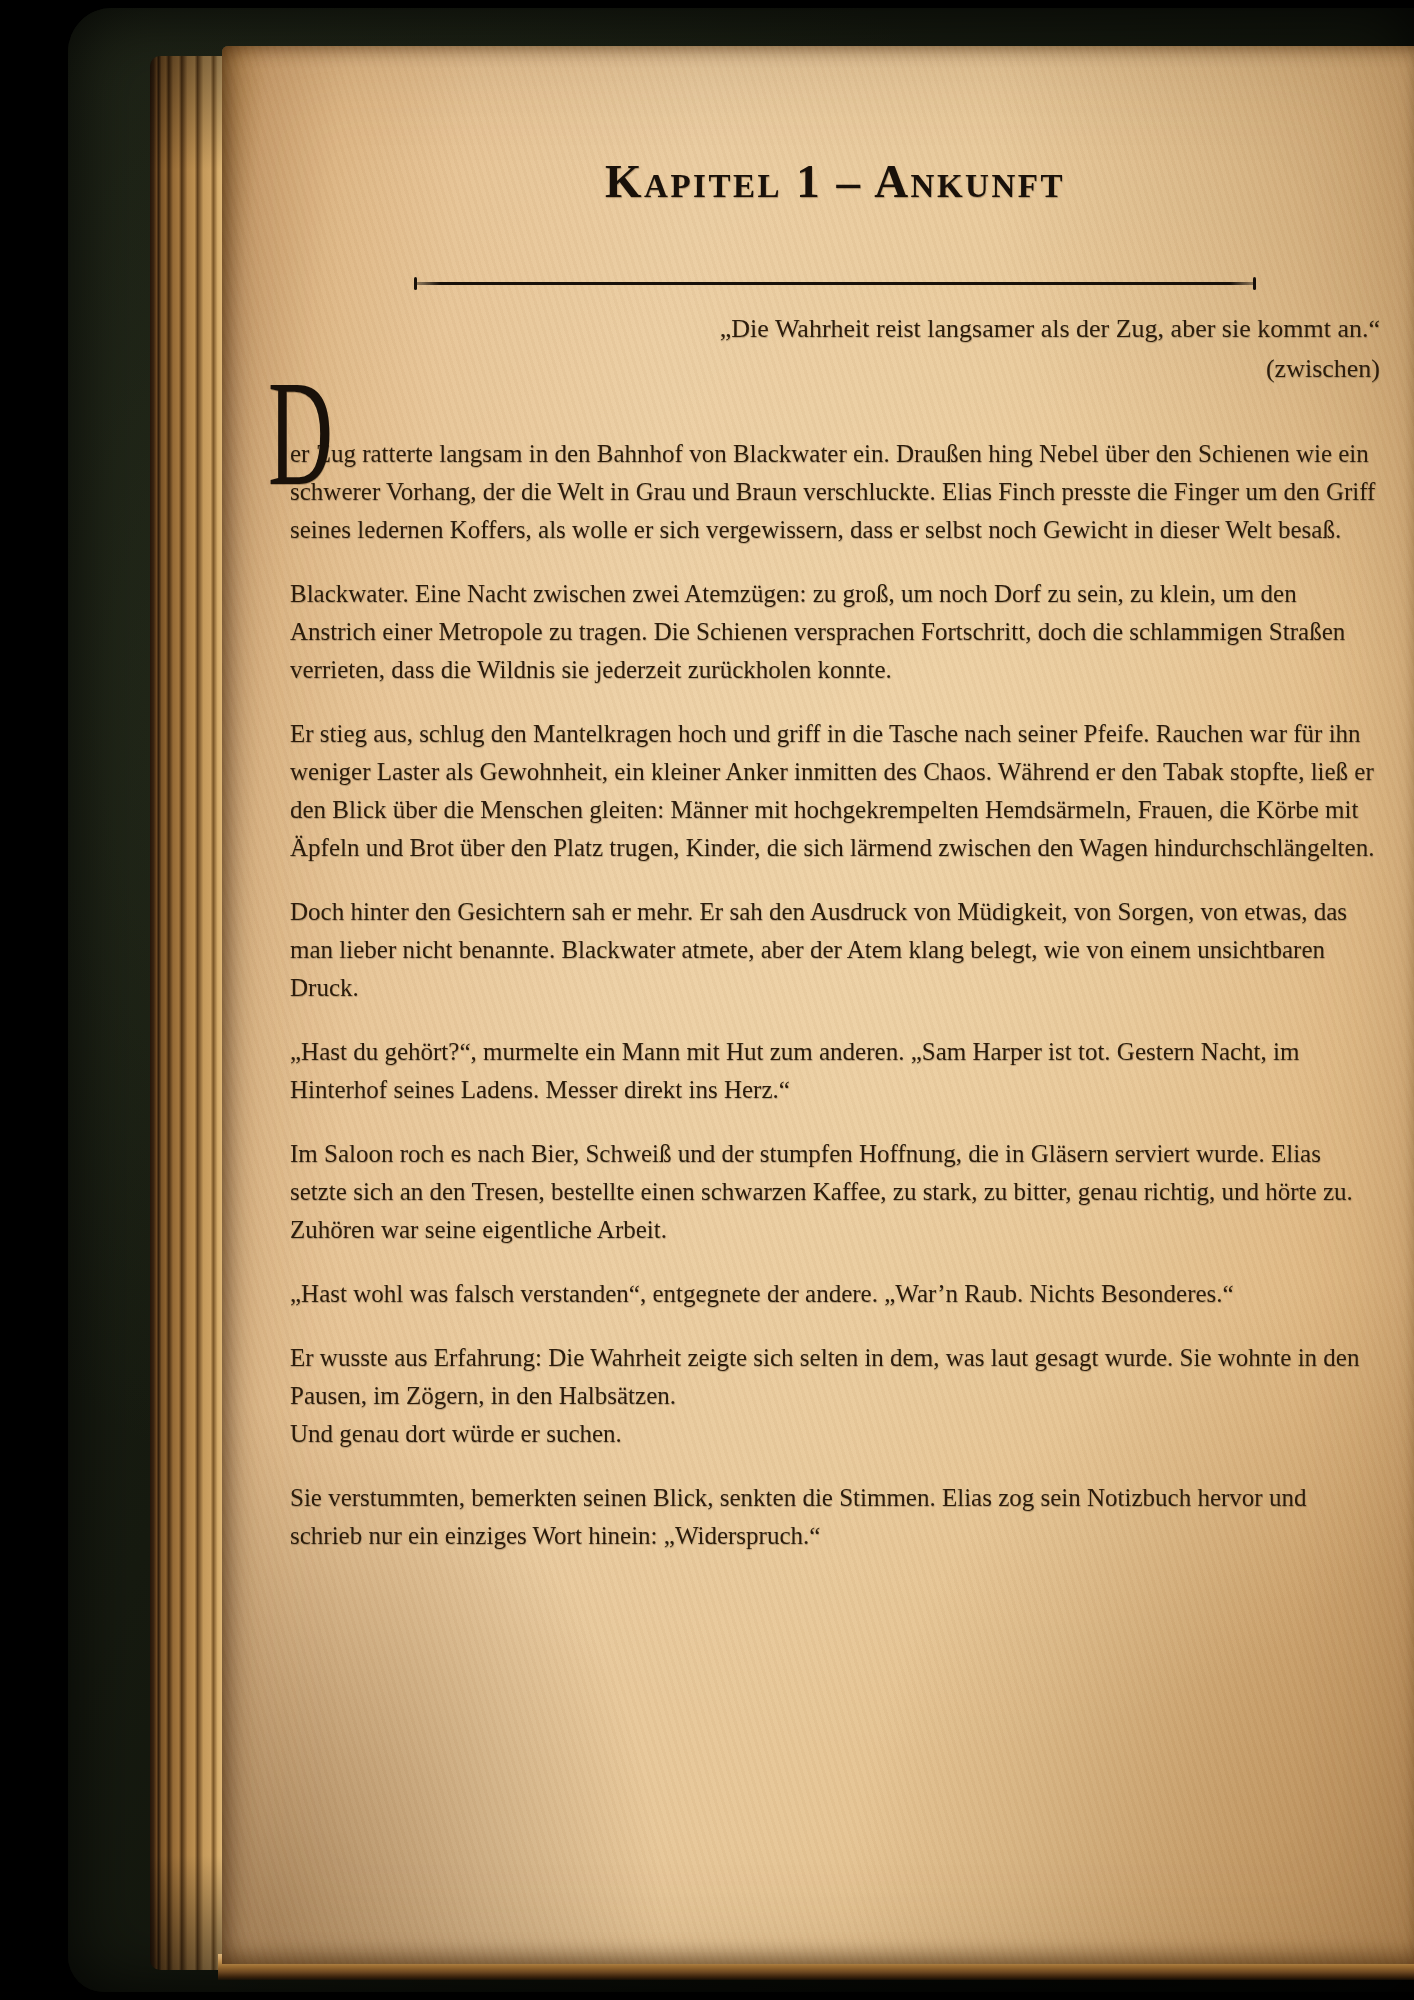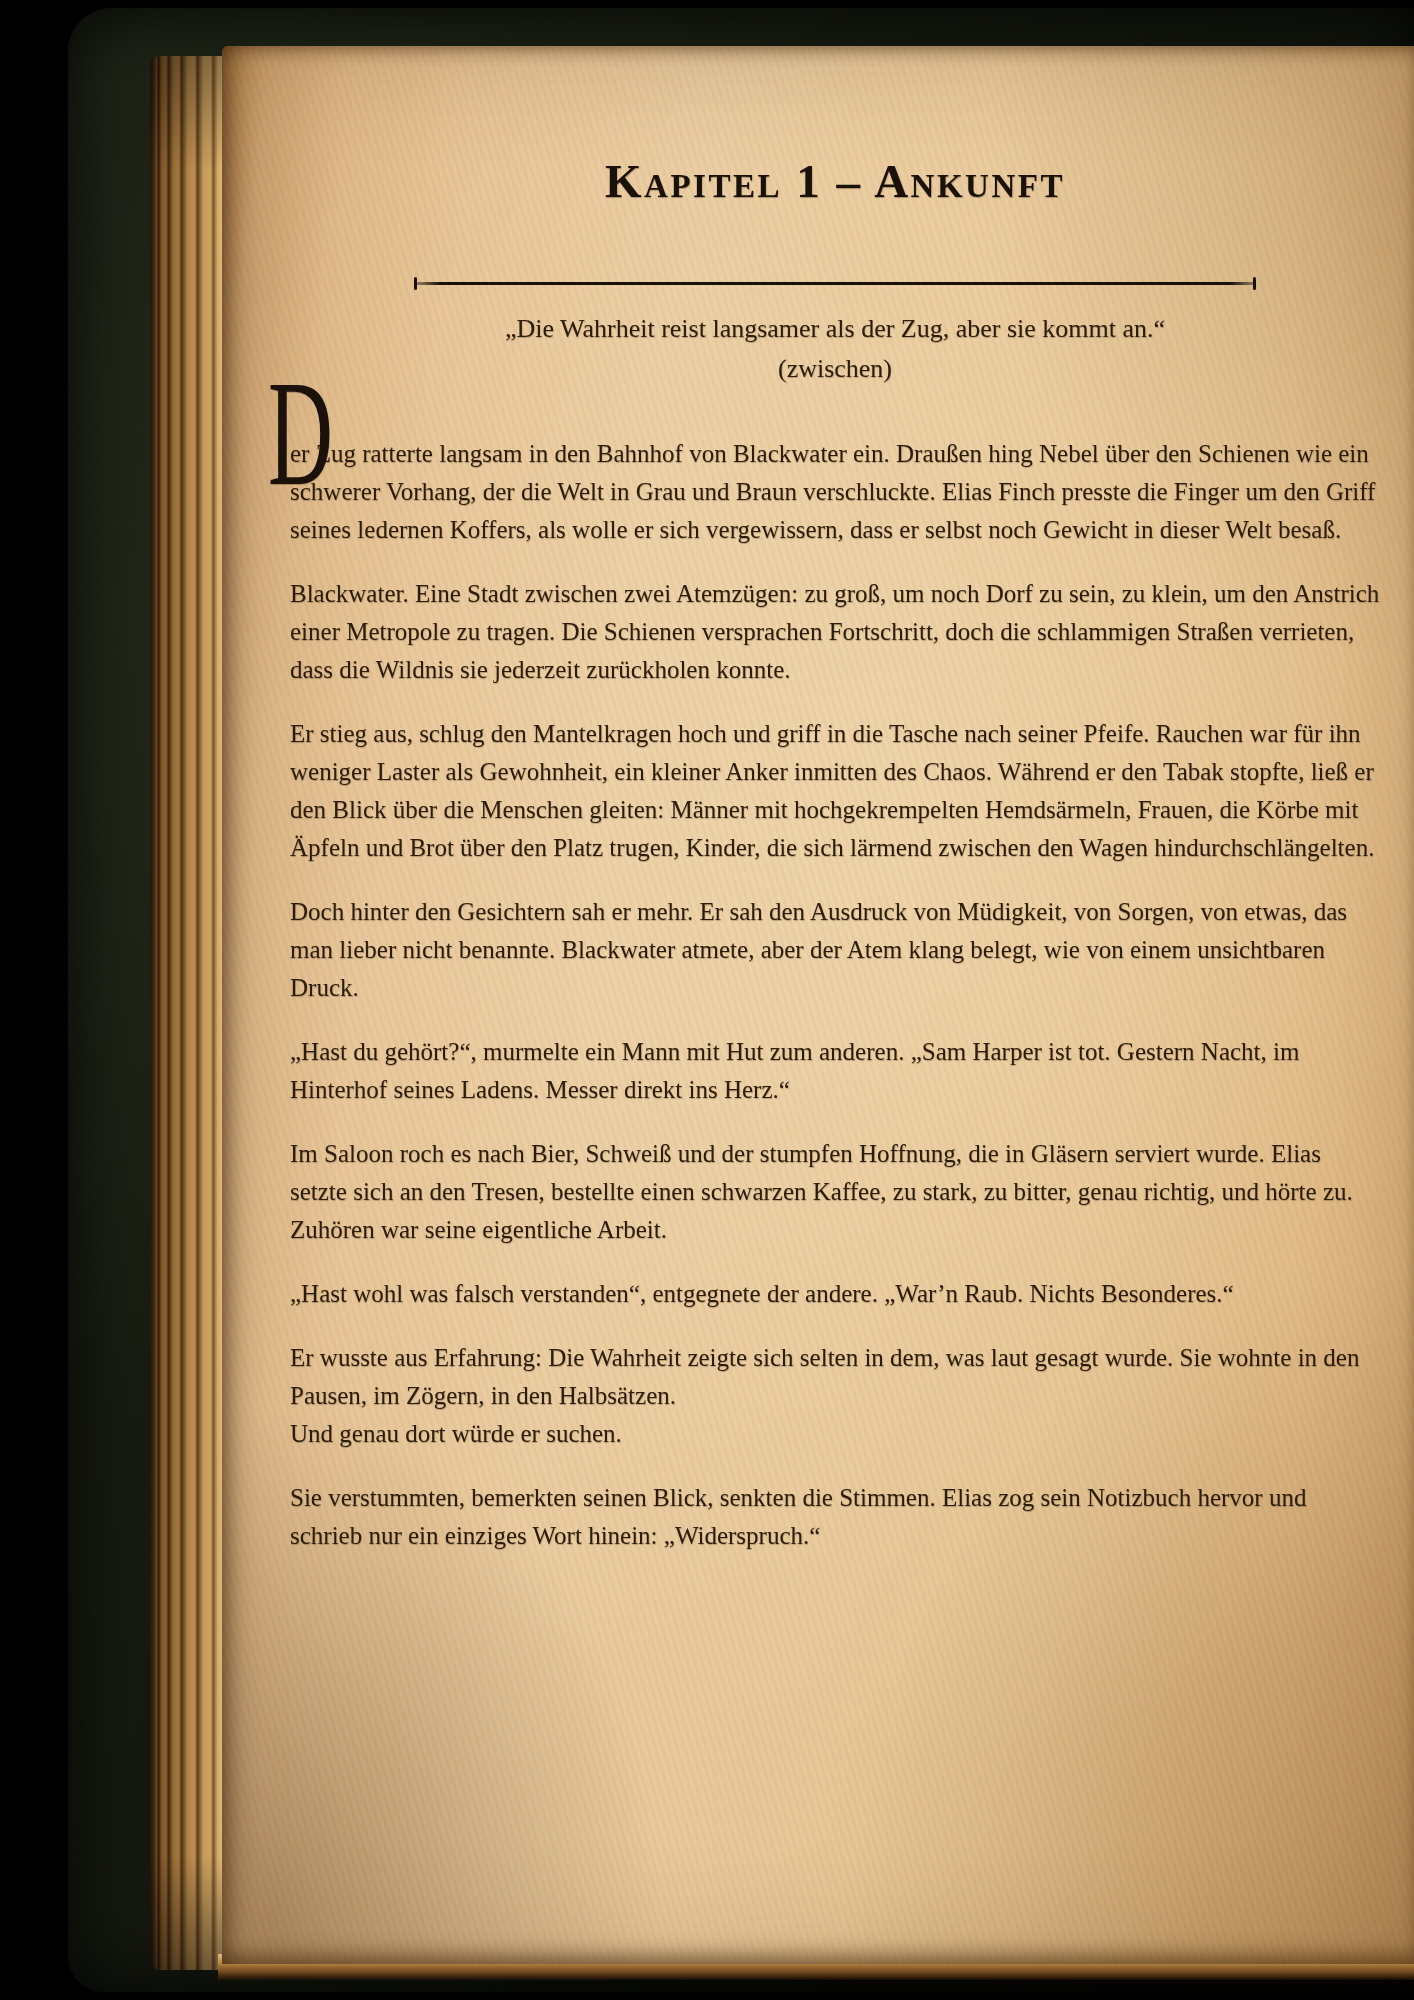--- a/index.html
+++ b/index.html
@@ -82,21 +82,21 @@
     background:linear-gradient(90deg, rgba(23,16,10,.35) 0%, #17100a 3%, #17100a 97%, rgba(23,16,10,.35) 100%);
   }
   .divider::before,.divider::after{
     content:"";position:absolute;top:-5px;width:3px;height:13px;
     background:#17100a;border-radius:2px;
   }
   .divider::before{left:-1px;}
   .divider::after{right:-1px;}
   .epigraph{
     margin-top:24px;
-    text-align:center;
+    text-align:right;
     font-size:26px;line-height:40px;
     text-shadow:0.5px 0.8px 0.8px rgba(60,40,15,.3);
   }
   .epigraph p{margin:0;}
   .body-text{
     margin-top:46px;
     font-size:25px;line-height:38px;
     text-shadow:0.5px 0.8px 0.8px rgba(60,40,15,.3);
   }
   .para{
@@ -122,21 +122,21 @@
   <div class="page">
     <div class="content">
       <h1 class="title">Kapitel 1 – Ankunft</h1>
       <div class="divider"></div>
       <div class="epigraph">
         <p>„Die Wahrheit reist langsamer als der Zug, aber sie kommt an.“</p>
         <p>(zwischen)</p>
       </div>
       <div class="body-text" id="paragraphs">
           <p class="para"><span class="dropcap">D</span>er Zug ratterte langsam in den Bahnhof von Blackwater ein. Draußen hing Nebel über den Schienen wie ein schwerer Vorhang, der die Welt in Grau und Braun verschluckte. Elias Finch presste die Finger um den Griff seines ledernen Koffers, als wolle er sich vergewissern, dass er selbst noch Gewicht in dieser Welt besaß.</p>
-          <p class="para">Blackwater. Eine Stadt zwischen zwei Atemzügen: zu groß, um noch Dorf zu sein, zu klein, um den Anstrich einer Metropole zu tragen. Die Schienen versprachen Fortschritt, doch die schlammigen Straßen verrieten, dass die Wildnis sie jederzeit zurückholen konnte.</p>
+          <p class="para">Blackwater. Eine Nacht zwischen zwei Atemzügen: zu groß, um noch Dorf zu sein, zu klein, um den Anstrich einer Metropole zu tragen. Die Schienen versprachen Fortschritt, doch die schlammigen Straßen verrieten, dass die Wildnis sie jederzeit zurückholen konnte.</p>
           <p class="para">Er stieg aus, schlug den Mantelkragen hoch und griff in die Tasche nach seiner Pfeife. Rauchen war für ihn weniger Laster als Gewohnheit, ein kleiner Anker inmitten des Chaos. Während er den Tabak stopfte, ließ er den Blick über die Menschen gleiten: Männer mit hochgekrempelten Hemdsärmeln, Frauen, die Körbe mit Äpfeln und Brot über den Platz trugen, Kinder, die sich lärmend zwischen den Wagen hindurchschlängelten.</p>
           <p class="para">Doch hinter den Gesichtern sah er mehr. Er sah den Ausdruck von Müdigkeit, von Sorgen, von etwas, das man lieber nicht benannte. Blackwater atmete, aber der Atem klang belegt, wie von einem unsichtbaren Druck.</p>
           <p class="para">„Hast du gehört?“, murmelte ein Mann mit Hut zum anderen. „Sam Harper ist tot. Gestern Nacht, im Hinterhof seines Ladens. Messer direkt ins Herz.“</p>
           <p class="para">Im Saloon roch es nach Bier, Schweiß und der stumpfen Hoffnung, die in Gläsern serviert wurde. Elias setzte sich an den Tresen, bestellte einen schwarzen Kaffee, zu stark, zu bitter, genau richtig, und hörte zu. Zuhören war seine eigentliche Arbeit.</p>
           <p class="para">„Hast wohl was falsch verstanden“, entgegnete der andere. „War’n Raub. Nichts Besonderes.“</p>
           <p class="para">Er wusste aus Erfahrung: Die Wahrheit zeigte sich selten in dem, was laut gesagt wurde. Sie wohnte in den Pausen, im Zögern, in den Halbsätzen.
 Und genau dort würde er suchen.</p>
           <p class="para">Sie verstummten, bemerkten seinen Blick, senkten die Stimmen. Elias zog sein Notizbuch hervor und schrieb nur ein einziges Wort hinein: „Widerspruch.“</p>
         </div>
     </div>

